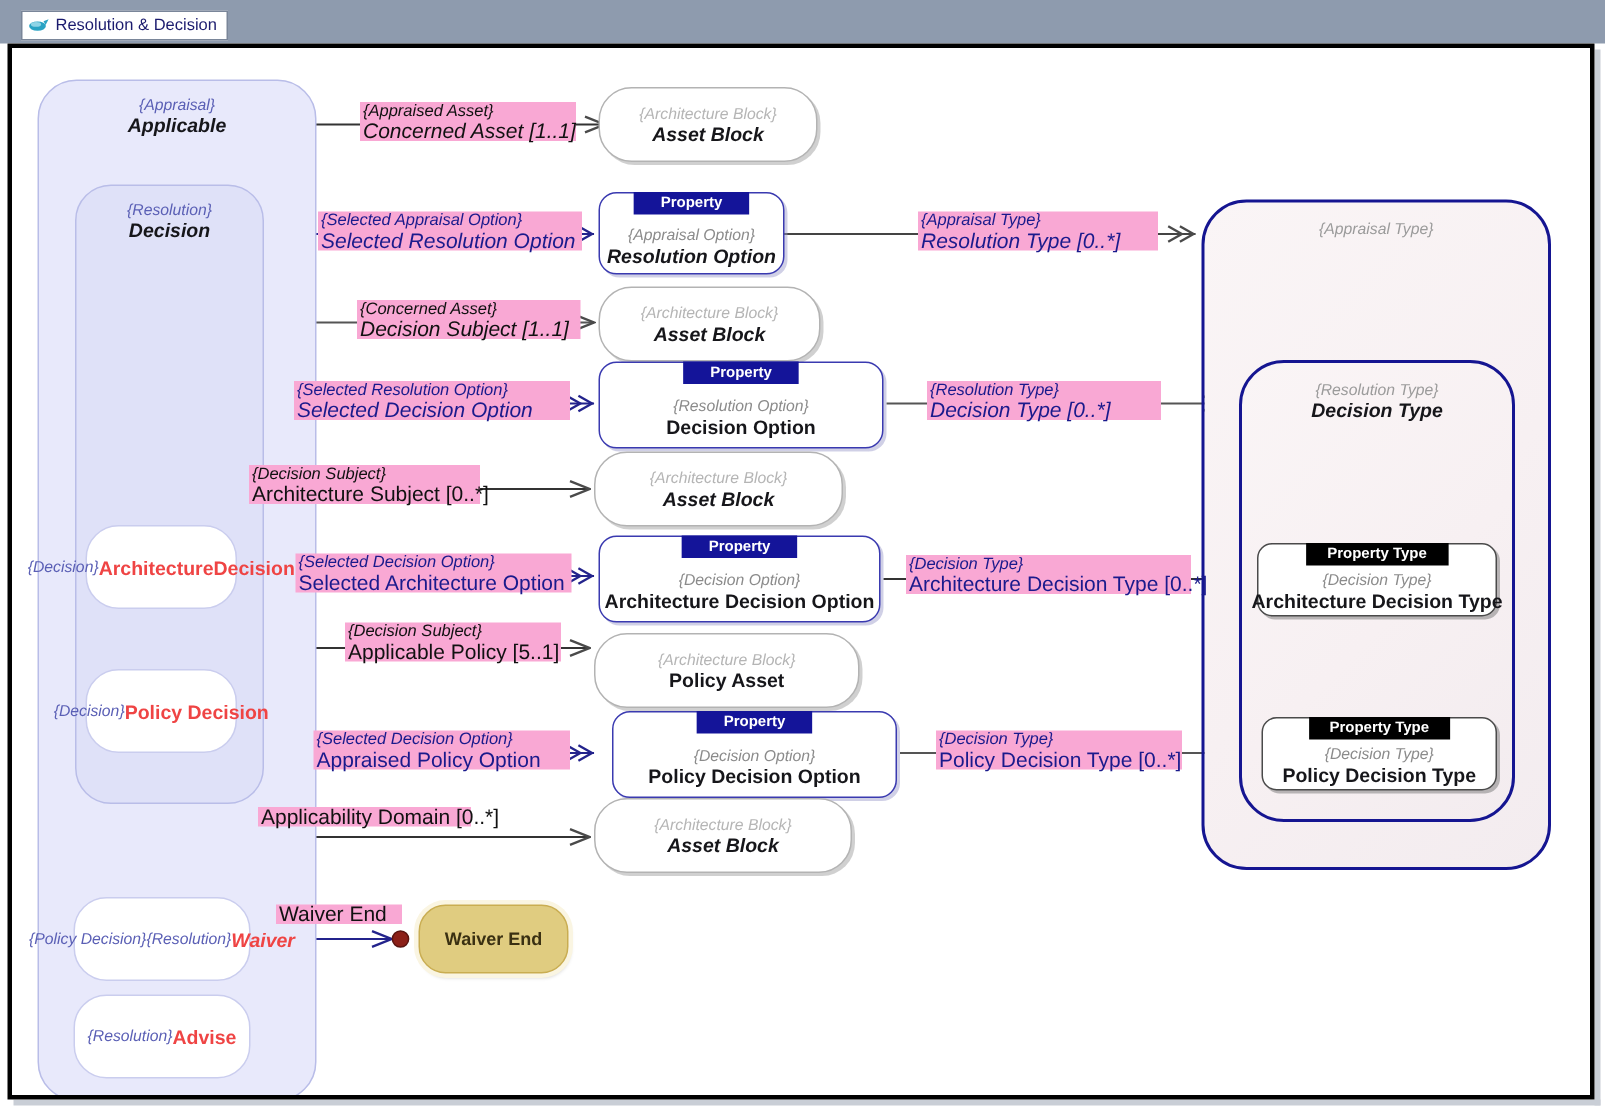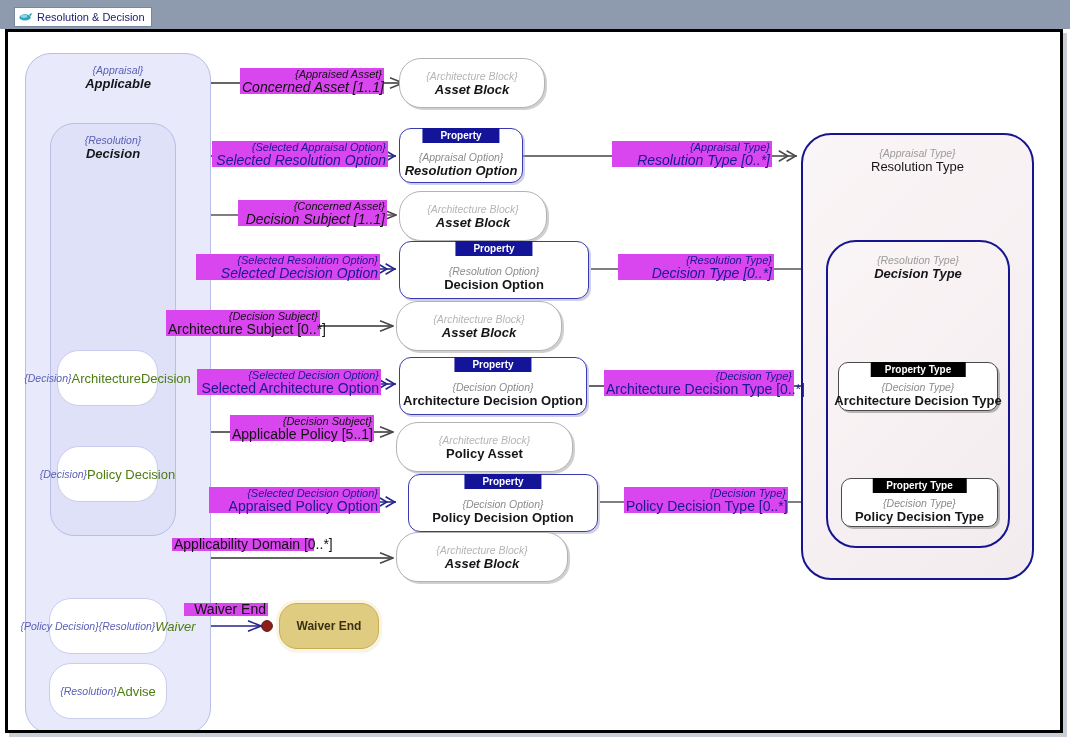--- a/index.html
+++ b/index.html
@@ -55,21 +55,21 @@
   .container-lav.inner{background:#dfe1f8;border-radius:24px;}
   .container-lav > .hdr{padding-top:10px;}
   .container-lav .stereo{color:#5a5fb5;}
   .container-lav .nm{font-weight:bold;font-style:italic;color:#16161a;}
 
   
   .leaf{
     border:1.2px solid #cacdee;border-radius:22px;background:#ffffff;
     display:flex;align-items:center;justify-content:center;
   }
-  .leaf .nm{font-weight:normal;color:#4d7c0f;}
+  .leaf .nm{font-weight:bold;color:#ef4444;}
 
   
   .block-grey{
     border:1.6px solid #b3b3b3;border-radius:22px;background:#ffffff;
     display:flex;flex-direction:column;align-items:center;justify-content:center;
     box-shadow:2px 2px 0 0 rgba(150,150,150,.45);
   }
   .block-grey .stereo{color:#b5b5b5;}
   .block-grey .nm{font-weight:bold;font-style:italic;color:#16161a;}
   .block-grey.upright .nm{font-style:normal;}
@@ -122,22 +122,22 @@
   
   .state-gold{
     border:1.4px solid #c9ad52;border-radius:18px;background:#e0cc80;
     box-shadow:0 0 0 3px #faf5e2, 1px 2px 3px rgba(0,0,0,.25);
     display:flex;align-items:center;justify-content:center;
   }
   .state-gold .nm{font-weight:bold;color:#3a3012;font-size:12px;}
 
   
   .edge-label{
-    position:absolute;background:#d946ef;padding:0 2px;
-    text-align:right;white-space:nowrap;line-height:13px;
+    position:absolute;background:#f9a8d4;padding:0 2px;
+    text-align:left;white-space:nowrap;line-height:13px;
   }
   .edge-label .l1{font-style:italic;font-size:11px;}
   .edge-label .l2{font-size:14px;}
   .edge-label.dark .l1,.edge-label.dark .l2{color:#111111;}
   .edge-label.dark .l2{font-style:italic;}
   .edge-label.blue .l1,.edge-label.blue .l2{color:#1a1a8c;}
   .edge-label.blue.it .l2{font-style:italic;}
   .edge-label.plain .l2{font-style:normal;}
 
   svg#wires{position:absolute;left:0;top:0;width:1058px;height:704px;pointer-events:none;}
@@ -305,21 +305,20 @@
       <div class="nm">Asset Block</div>
     </div>
 
     <div class="node state-gold" style="left:271px;top:571px;width:100px;height:46px;">
       <div class="nm">Waiver End</div>
     </div>
 
     <div class="node container-navy" style="left:793px;top:101px;width:233px;height:447px;">
       <div class="hdr">
         <div class="stereo">{Appraisal Type}</div>
-        <div class="nm">Resolution Type</div>
       </div>
     </div>
 
     <div class="node container-navy italic-nm" style="left:818px;top:208px;width:184px;height:308px;">
       <div class="hdr">
         <div class="stereo">{Resolution Type}</div>
         <div class="nm">Decision Type</div>
       </div>
     </div>
 

